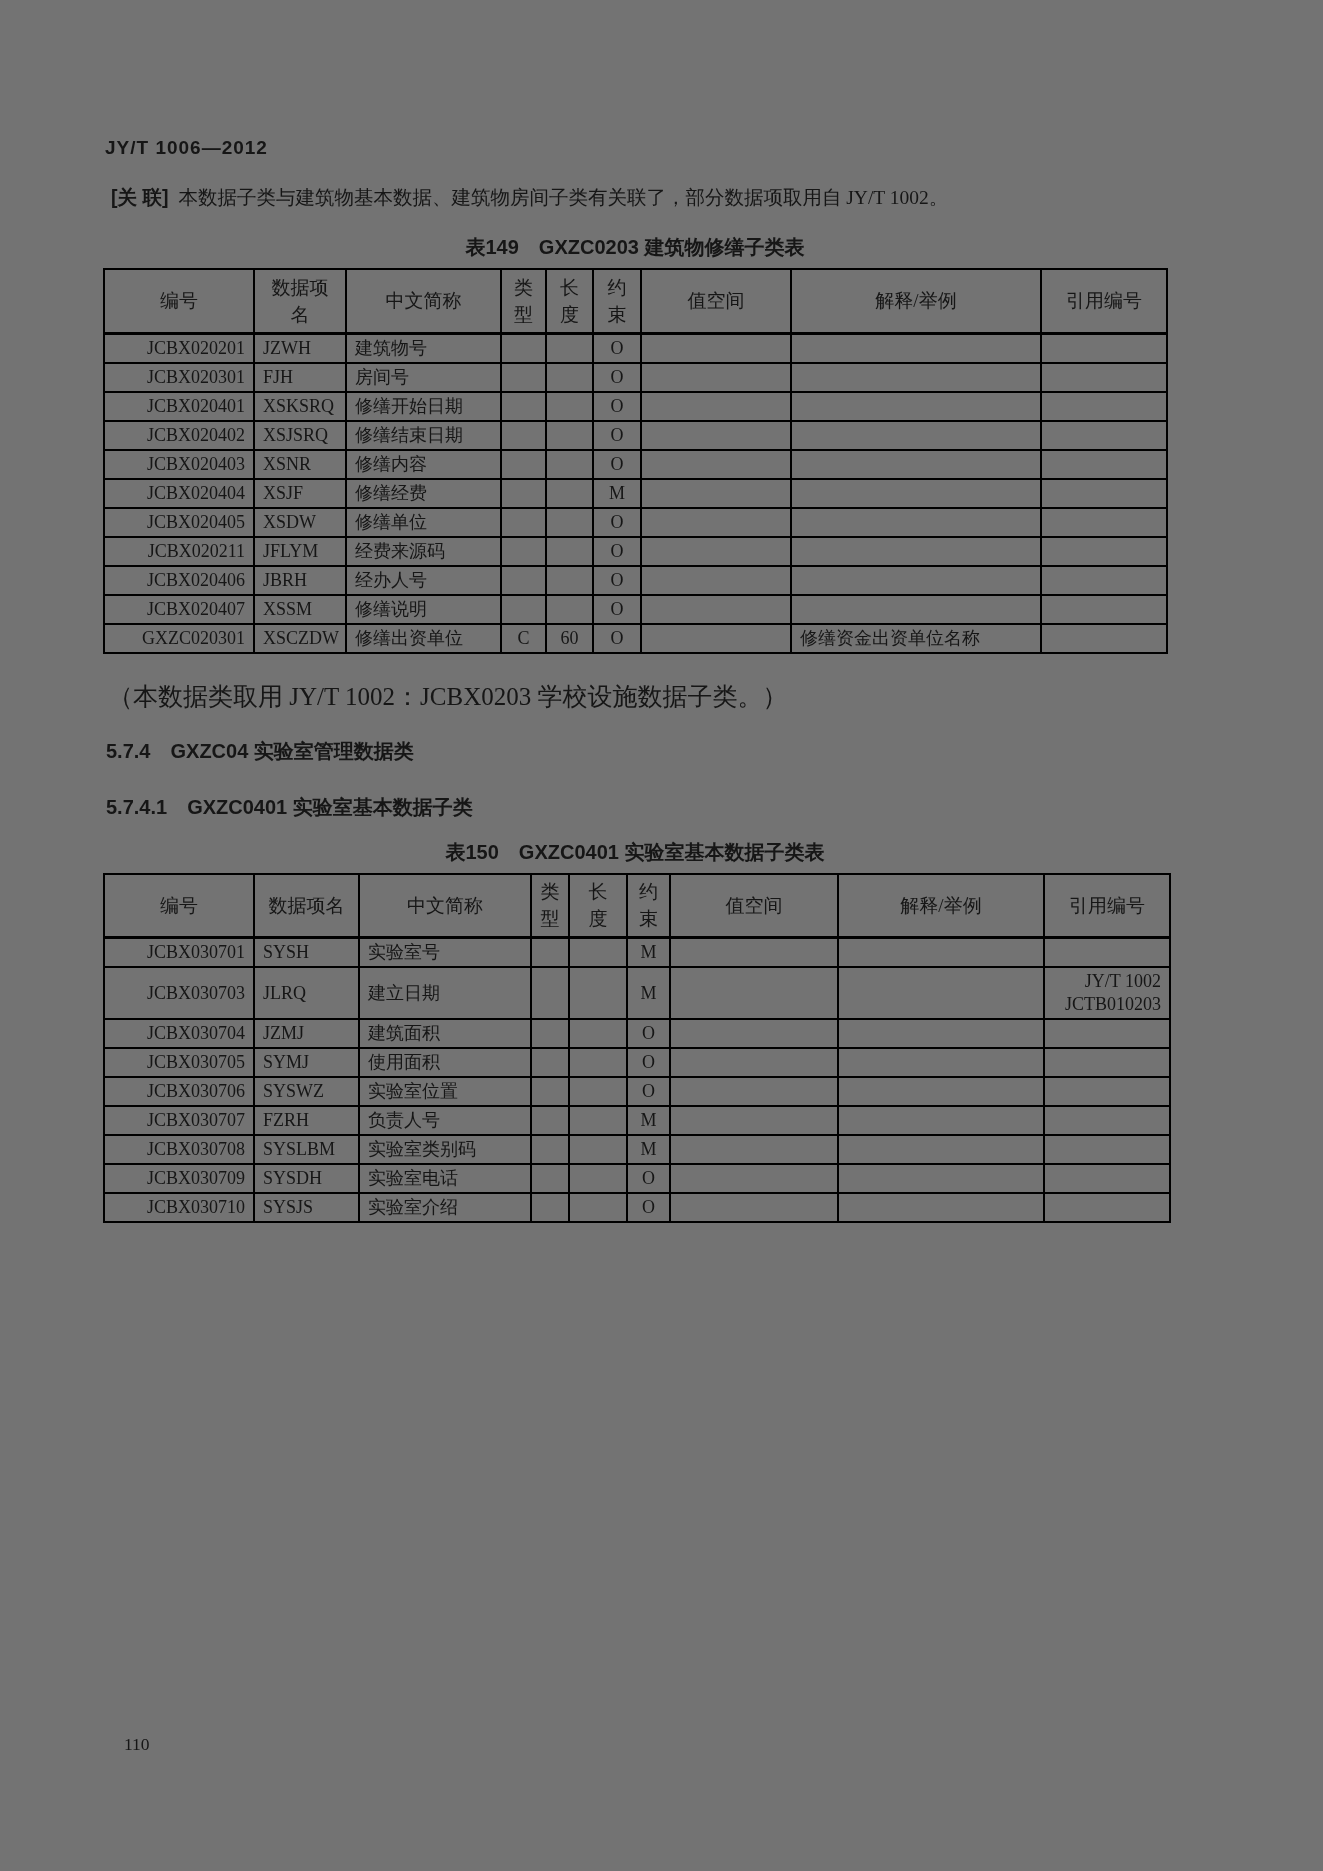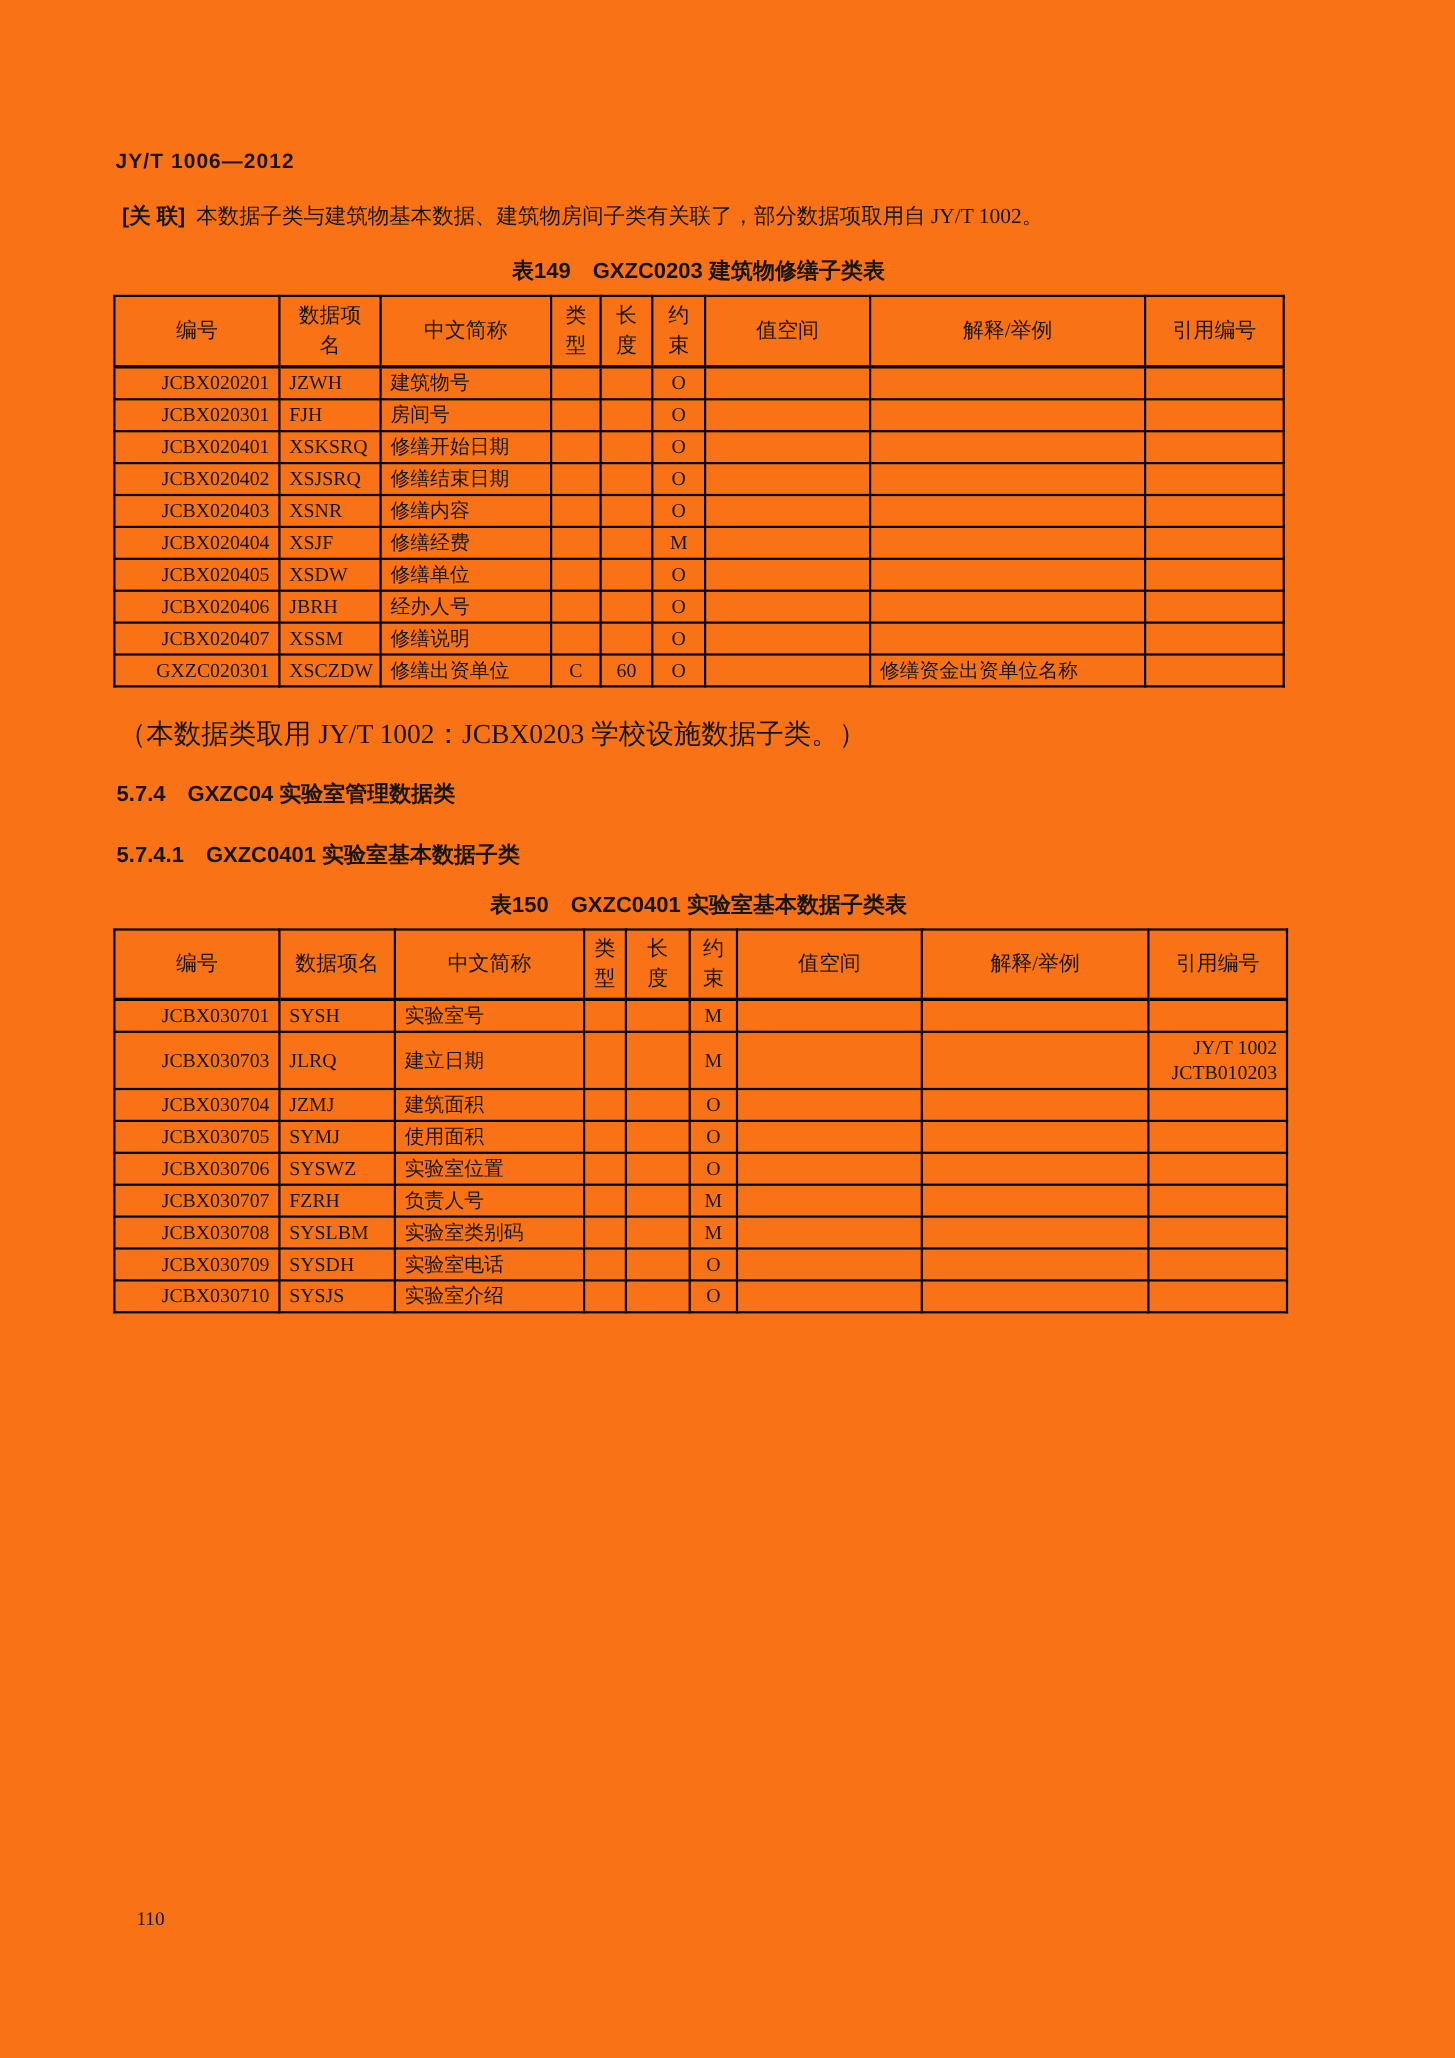--- a/index.html
+++ b/index.html
@@ -1,21 +1,21 @@
 <!DOCTYPE html>
 <html><head>
 <meta charset="utf-8">
 <style>
   * { box-sizing: border-box; }
   html, body { margin: 0; padding: 0; background: #ffffff; }
   .page {
     position: relative;
     width: 1323px;
     height: 1871px;
-    background: #f97316;
+    background: #737373;
     color: #161616;
     font-family: "Liberation Serif", "DejaVu Serif", serif;
     overflow: hidden;
   }
   .content { padding: 136px 100px 0 103px; }
 
   .doc-header {
     font-family: "Liberation Sans", "DejaVu Sans", sans-serif;
     font-weight: 700;
     font-size: 19px;
@@ -232,20 +232,31 @@
             <td class="c-name">XSDW</td>
             <td class="c-cname">修缮单位</td>
             <td class="c-type"></td>
             <td class="c-len"></td>
             <td class="c-cons">O</td>
             <td class="c-vs"></td>
             <td class="c-ex"></td>
             <td class="c-ref"></td>
           </tr>
 
+          <tr>
+            <td class="c-id">JCBX020211</td>
+            <td class="c-name">JFLYM</td>
+            <td class="c-cname">经费来源码</td>
+            <td class="c-type"></td>
+            <td class="c-len"></td>
+            <td class="c-cons">O</td>
+            <td class="c-vs"></td>
+            <td class="c-ex"></td>
+            <td class="c-ref"></td>
+          </tr>
 
           <tr>
             <td class="c-id">JCBX020406</td>
             <td class="c-name">JBRH</td>
             <td class="c-cname">经办人号</td>
             <td class="c-type"></td>
             <td class="c-len"></td>
             <td class="c-cons">O</td>
             <td class="c-vs"></td>
             <td class="c-ex"></td>

